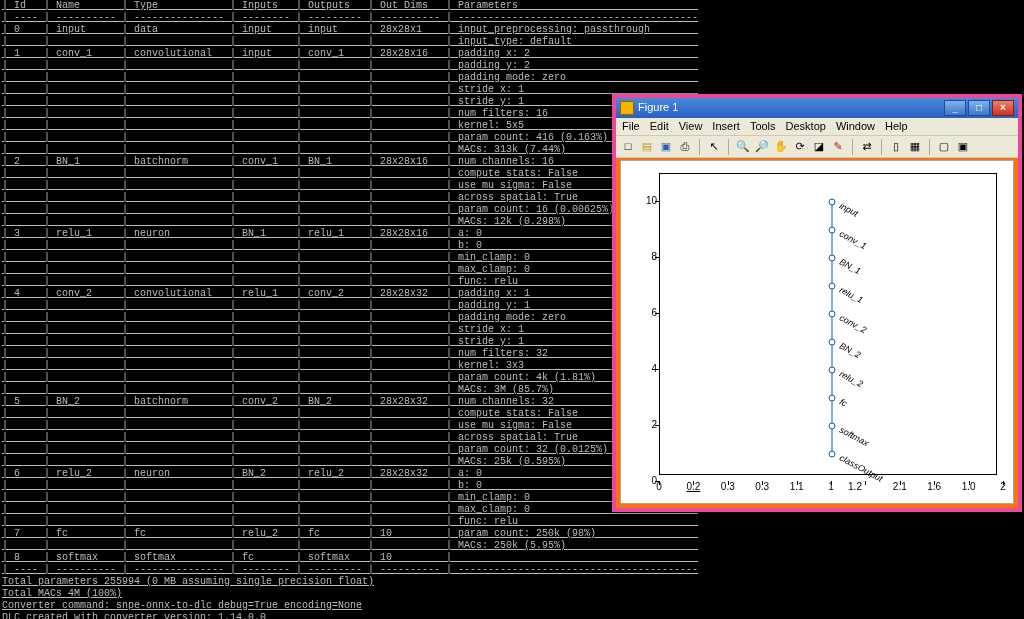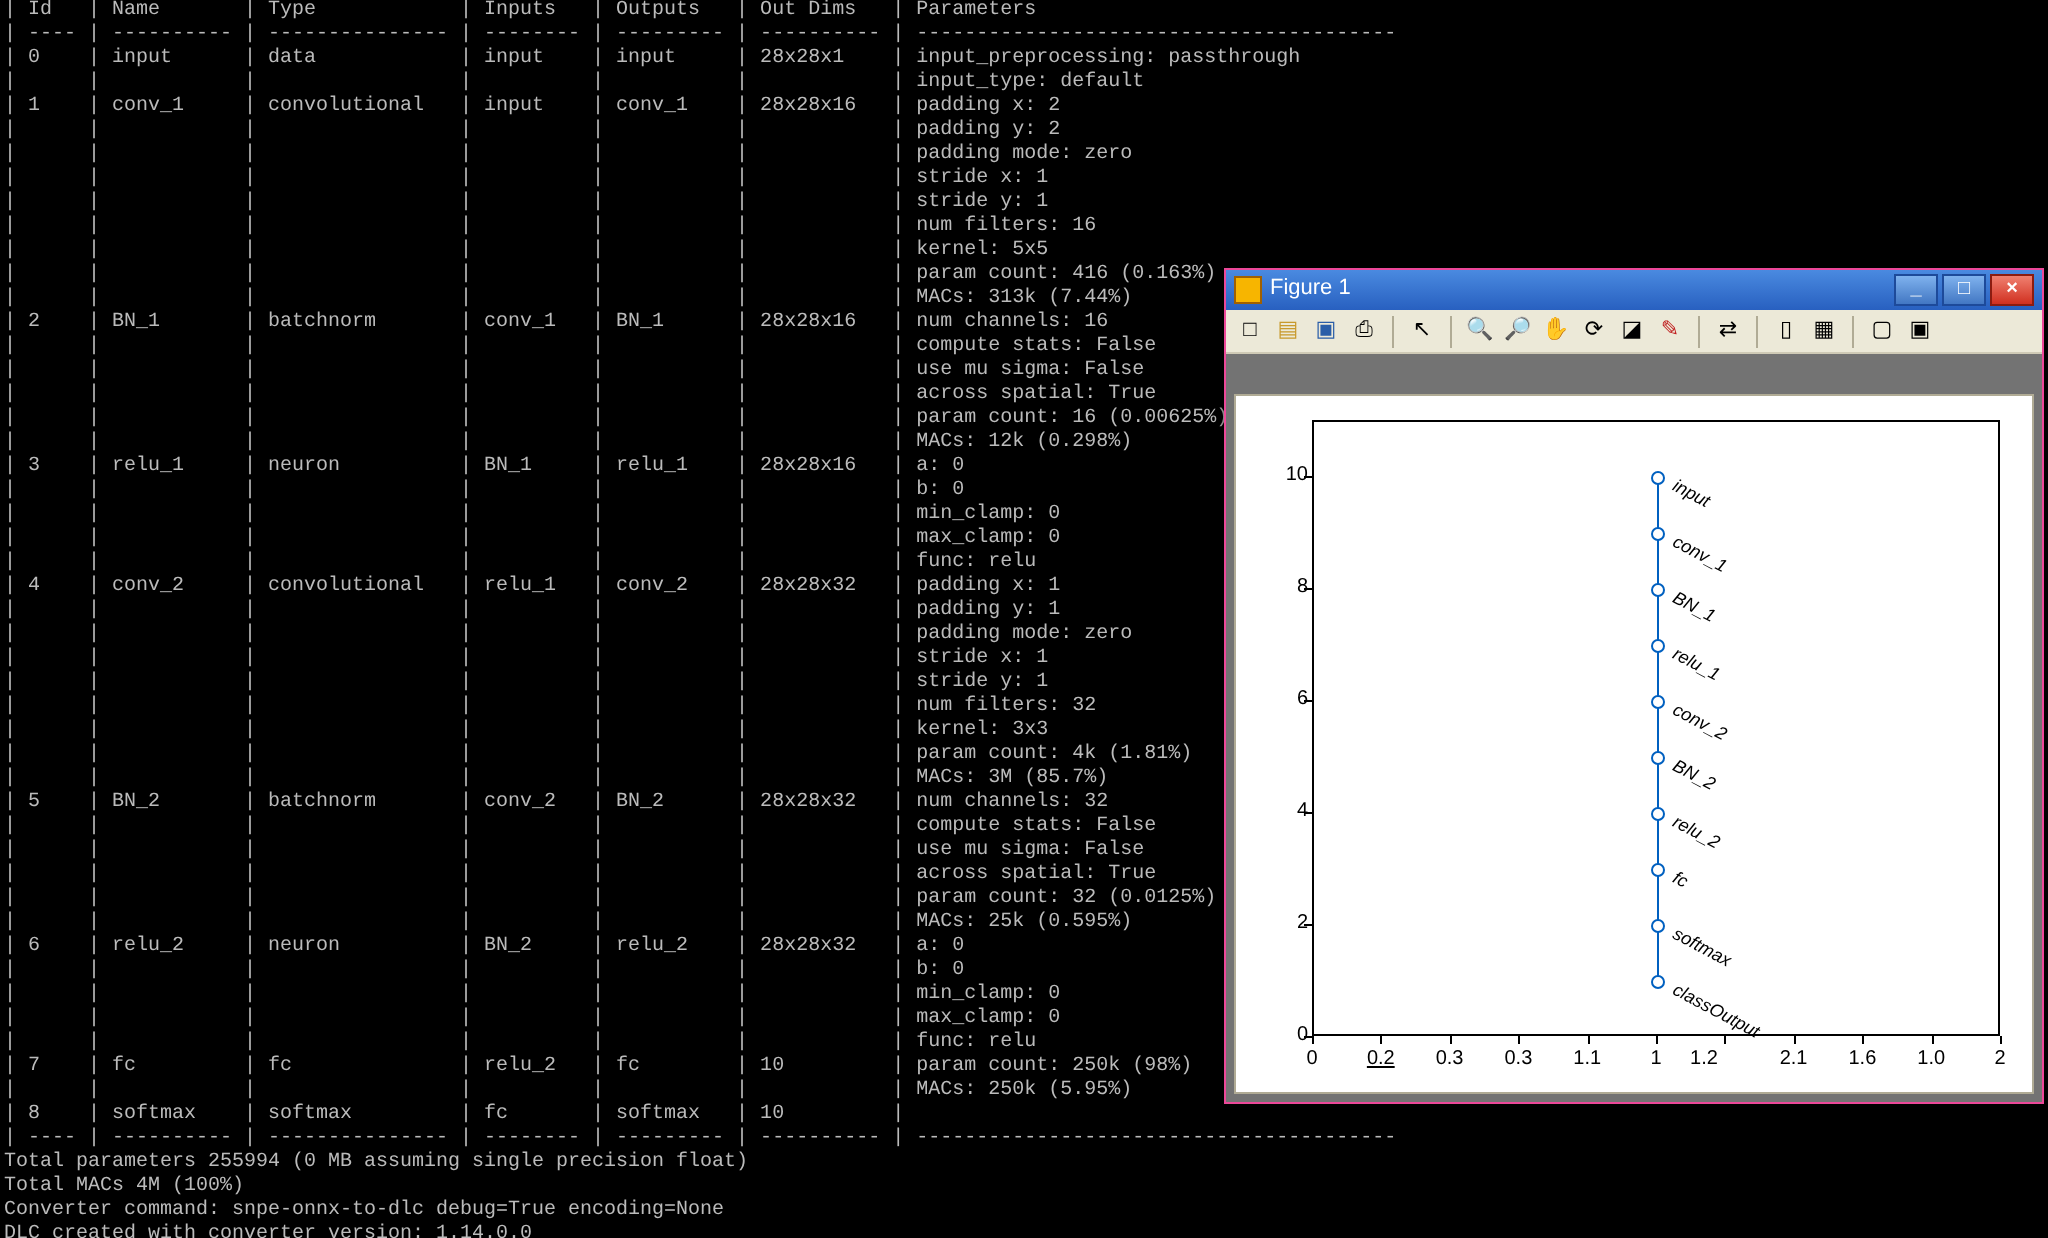--- a/index.html
+++ b/index.html
@@ -15,36 +15,35 @@
     line-height: 1.2;
   }
   .terminal {
     position: absolute;
     top: 0; left: 0;
     width: 1024px;
     height: 619px;
     white-space: pre;
     padding: 0 2px;
   }
-  .terminal div { height: 12px; }
+  .terminal div { height: 12px; text-decoration: underline; }
 
   
   .figwin {
     position: absolute;
     top: 94px;
     left: 612px;
     width: 410px;
     height: 418px;
-    background: #737373;
-    border: 1px solid #ec4899;
+    background: #f97316;
+    border: 4px solid #ec4899;
     box-shadow: 0 0 6px rgba(0,0,0,.6);
     font-family: Tahoma, sans-serif;
     font-size: 11px;
     color: #000;
-    margin-top: 40px;
   }
   .titlebar {
     height: 20px;
     background: linear-gradient(#4a8ae0,#2860c0);
     display: flex;
     align-items: center;
     padding: 0 4px;
     color: #fff;
   }
   .titlebar .icon { width:14px; height:14px; background:#f7b500; border:1px solid #a06000; margin-right:4px; }
@@ -81,20 +80,30 @@
 
 <div class="figwin">
   <div class="titlebar">
     <div class="icon"></div>
     <span>Figure 1</span>
     <div class="spacer"></div>
     <div class="tbbtn">_</div>
     <div class="tbbtn">□</div>
     <div class="tbbtn close">×</div>
   </div>
+  <div class="menubar" id="menubar">
+      <span>File</span>
+      <span>Edit</span>
+      <span>View</span>
+      <span>Insert</span>
+      <span>Tools</span>
+      <span>Desktop</span>
+      <span>Window</span>
+      <span>Help</span>
+    </div>
   <div class="toolbar">
     <div class="ticon">□</div>
     <div class="ticon" style="color:#c89a2e">▤</div>
     <div class="ticon" style="color:#2a5ea8">▣</div>
     <div class="ticon">⎙</div>
     <div class="sep"></div>
     <div class="ticon">↖</div>
     <div class="sep"></div>
     <div class="ticon">🔍</div>
     <div class="ticon">🔎</div>

